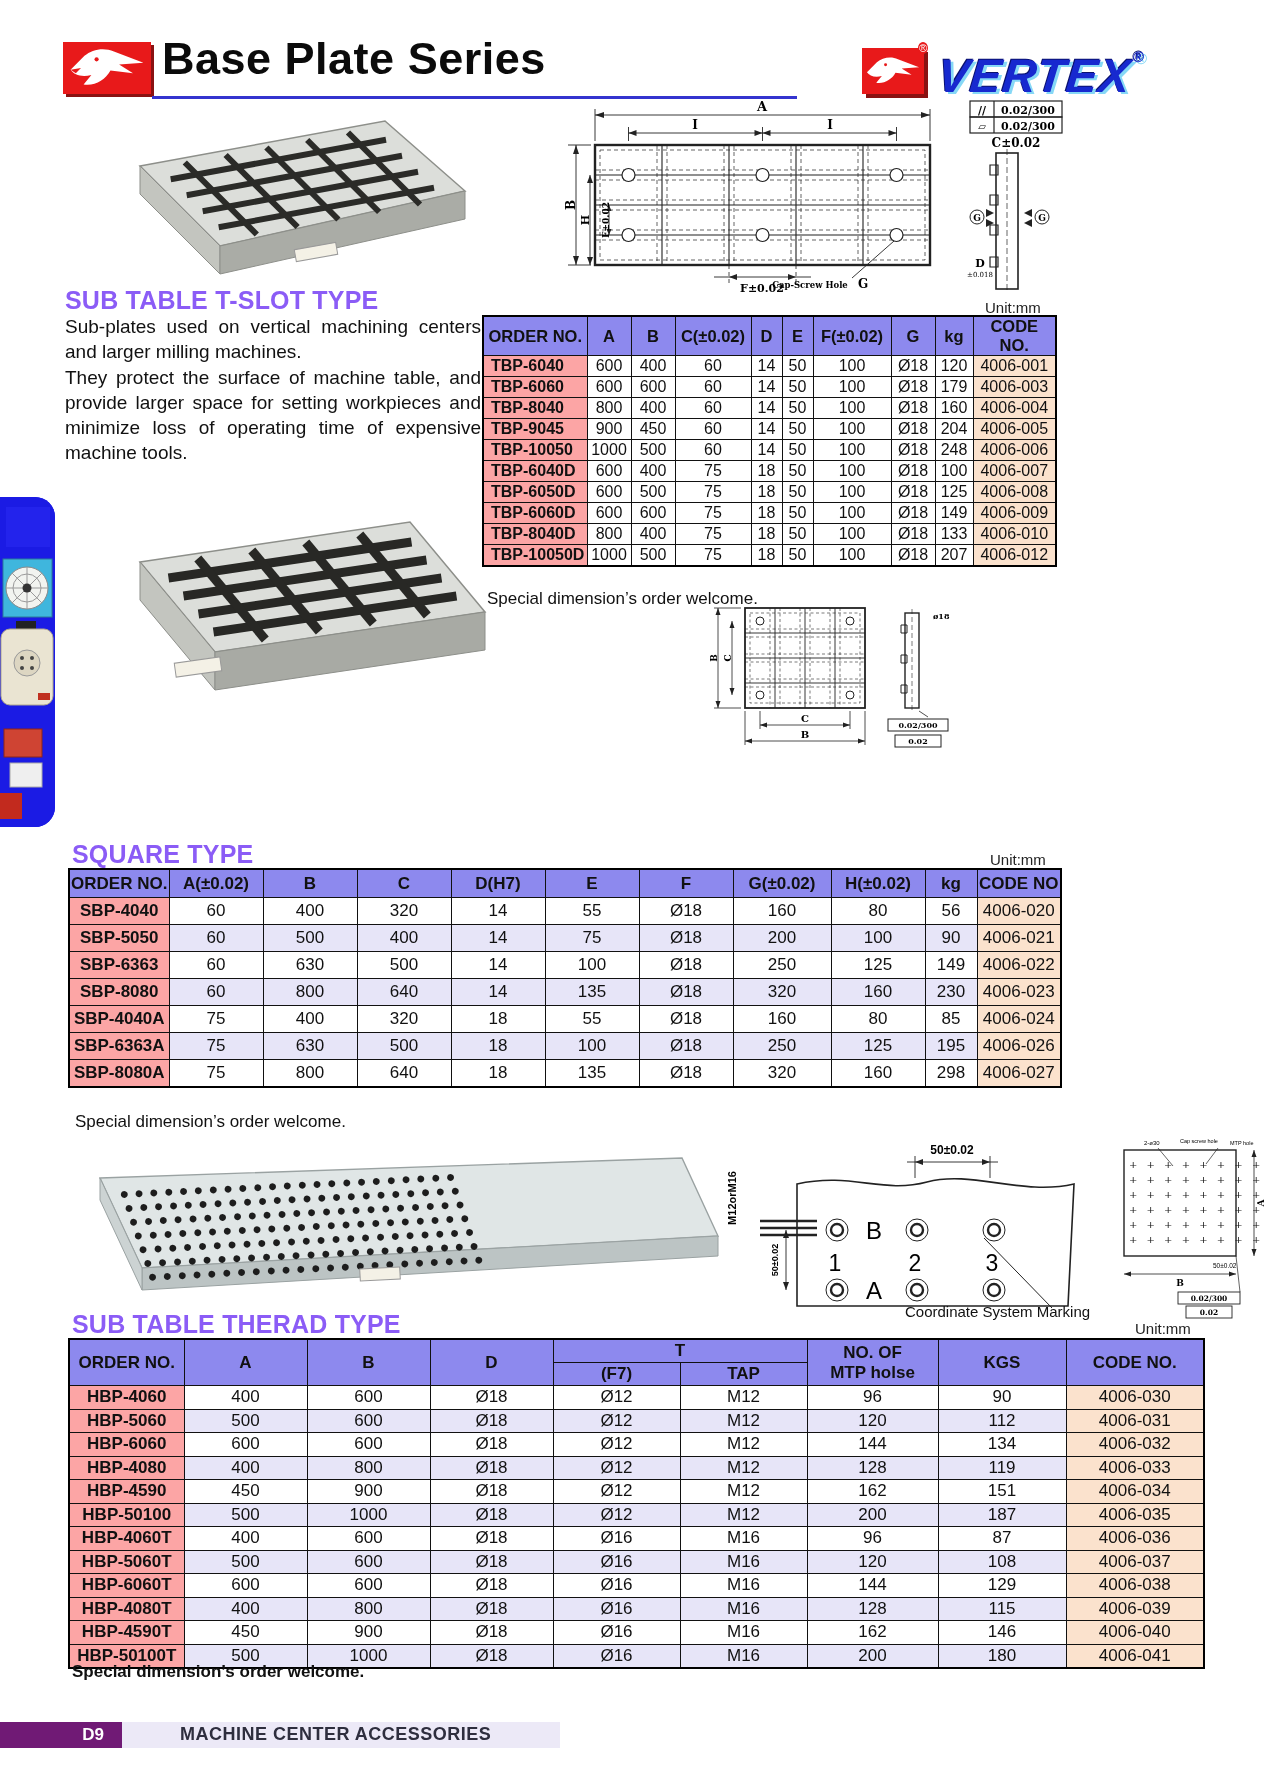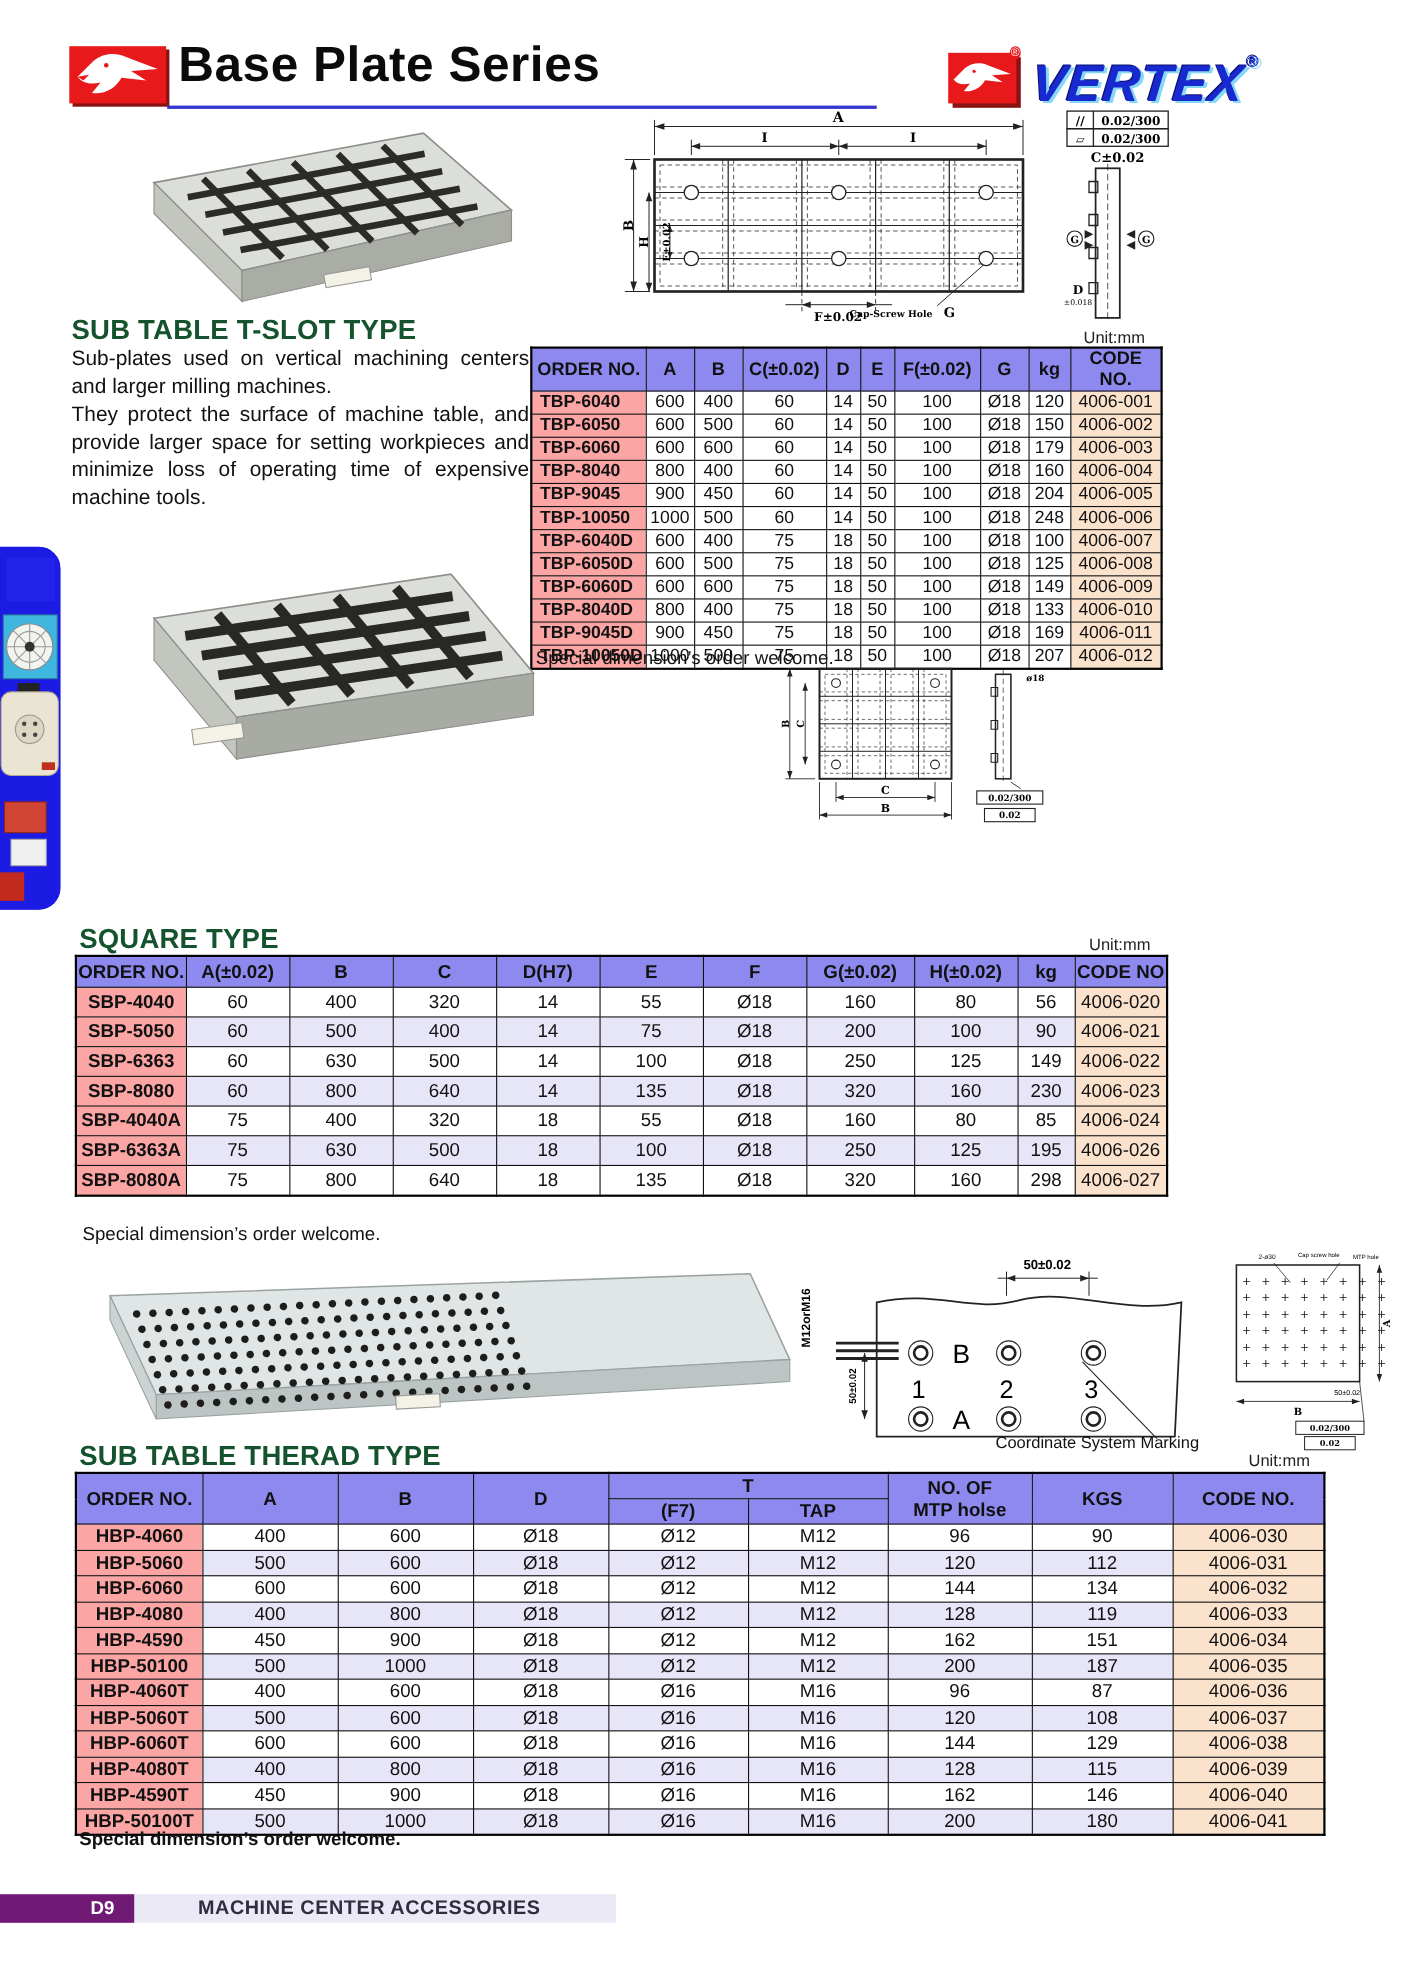--- a/index.html
+++ b/index.html
@@ -13,21 +13,21 @@
   .title-rule{left:152px;top:96px;width:645px;height:3px;background:#3434cf;}
   .brand-wrap{left:862px;top:48px;display:flex;align-items:flex-start;}
   .brand-box{width:62px;height:46px;background:#e8191a;box-shadow:4px 4px 0 #8a1212;position:relative;}
   .brand-reg-mini{position:absolute;right:-4px;top:-6px;font-size:11px;color:#fff;background:#e8191a;border-radius:50%;padding:0 1px;}
   .brand-text{margin-left:14px;font-size:47px;font-weight:bold;font-style:italic;color:#1729cf;
               letter-spacing:1px;transform:skewX(-6deg);
               text-shadow:3px 2px 0 #86d8f6,-1px -1px 0 #0a116e;}
   .brand-reg{font-size:15px;vertical-align:top;color:#1729cf;font-style:normal;}
 
   
-  .sec-heading{font-size:25px;font-weight:bold;color:#14532d;letter-spacing:.2px;}
+  .sec-heading{font-size:25px;font-weight:bold;color:#8b5cf6;letter-spacing:.2px;}
   .desc{left:65px;top:314px;width:416px;font-size:19px;line-height:1.32;}
   .desc p{margin:0 0 1px 0;text-align:justify;}
   .unit{font-size:15px;color:#222;}
   .note{font-size:17px;color:#111;}
   .note.bold{font-weight:bold;}
 
   
   table.spec{border-collapse:collapse;table-layout:fixed;background:#fff;border:2.5px solid #000;}
   table.spec th{background:#8d89ee;border:1.6px solid #111;font-weight:bold;padding:0;}
   table.spec td{border:1.3px solid #111;text-align:center;padding:0;background:#fff;}
@@ -214,32 +214,20 @@
           <td>400</td>
           <td>60</td>
           <td>14</td>
           <td>50</td>
           <td>100</td>
           <td>Ø18</td>
           <td>120</td>
           <td>4006-001</td>
         </tr>
         <tr>
-          <td>TBP-6050</td>
-          <td>600</td>
-          <td>500</td>
-          <td>60</td>
-          <td>14</td>
-          <td>50</td>
-          <td>100</td>
-          <td>Ø18</td>
-          <td>150</td>
-          <td>4006-002</td>
-        </tr>
-        <tr>
           <td>TBP-6060</td>
           <td>600</td>
           <td>600</td>
           <td>60</td>
           <td>14</td>
           <td>50</td>
           <td>100</td>
           <td>Ø18</td>
           <td>179</td>
           <td>4006-003</td>
@@ -320,32 +308,20 @@
           <td>TBP-8040D</td>
           <td>800</td>
           <td>400</td>
           <td>75</td>
           <td>18</td>
           <td>50</td>
           <td>100</td>
           <td>Ø18</td>
           <td>133</td>
           <td>4006-010</td>
-        </tr>
-        <tr>
-          <td>TBP-9045D</td>
-          <td>900</td>
-          <td>450</td>
-          <td>75</td>
-          <td>18</td>
-          <td>50</td>
-          <td>100</td>
-          <td>Ø18</td>
-          <td>169</td>
-          <td>4006-011</td>
         </tr>
         <tr>
           <td>TBP-10050D</td>
           <td>1000</td>
           <td>500</td>
           <td>75</td>
           <td>18</td>
           <td>50</td>
           <td>100</td>
           <td>Ø18</td>

